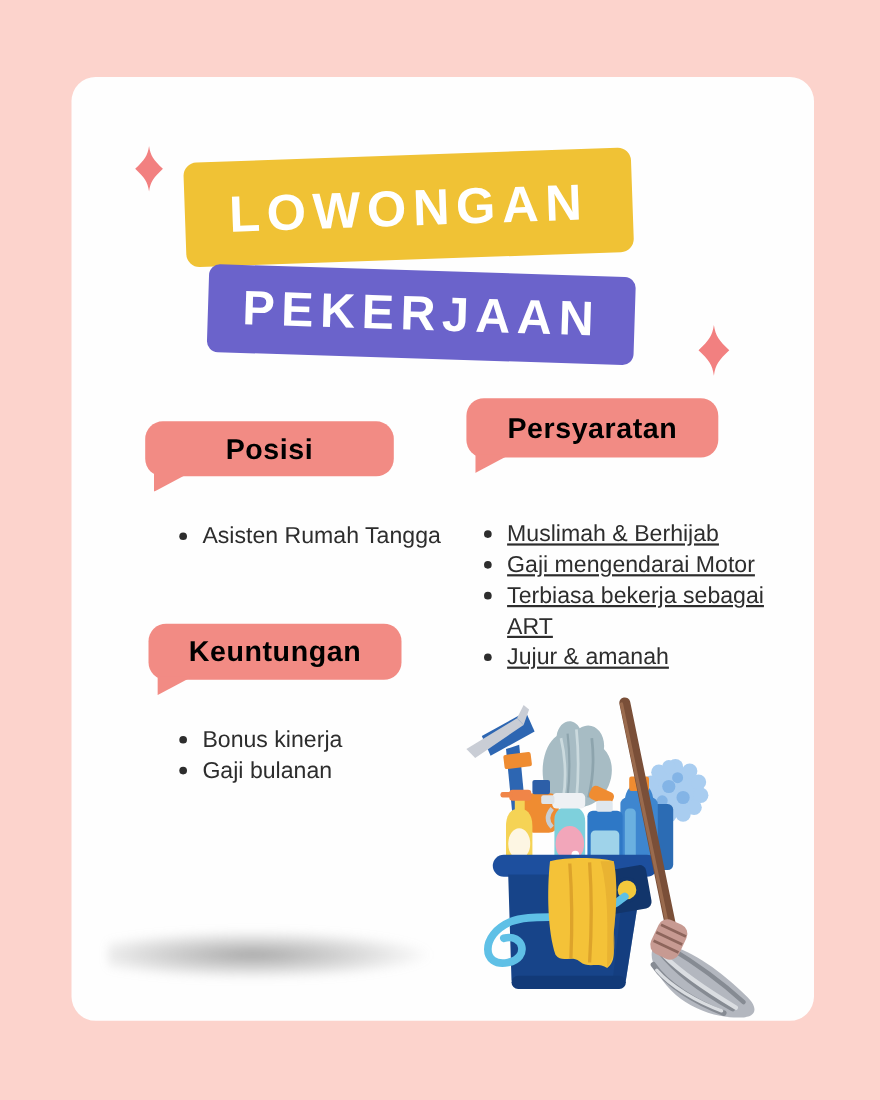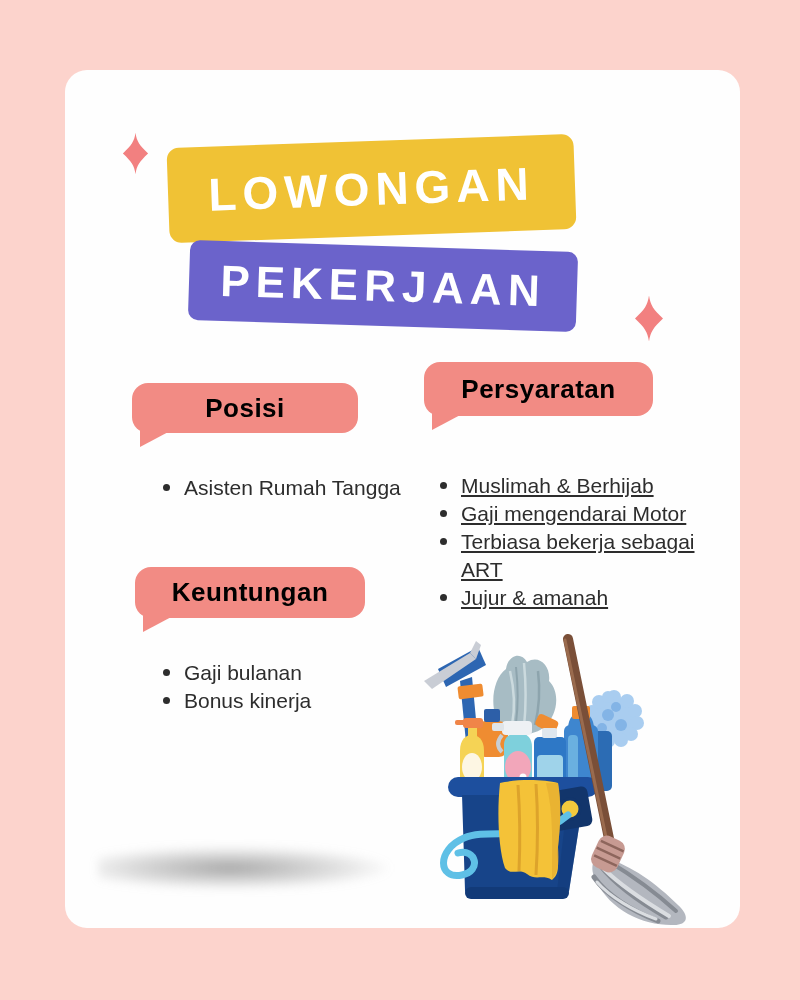--- a/index.html
+++ b/index.html
@@ -75,22 +75,22 @@
         <li>Muslimah &amp; Berhijab</li>
         <li>Gaji mengendarai Motor</li>
         <li>Terbiasa bekerja sebagai ART</li>
         <li>Jujur &amp; amanah</li>
       </ul>
 
     <div class="badge badge-keuntungan">
       <span>Keuntungan</span>
     </div>
     <ul class="list" id="keuntungan-list">
+        <li>Bonus kinerja</li>
         <li>Gaji bulanan</li>
-        <li>Bonus kinerja</li>
       </ul>
 
     <div class="ground-shadow"></div>
 
     <svg class="illustration" viewBox="0 0 300 300">
 
       <path d="M 192 108 C 182 128 172 146 166 160" stroke="#4f94d8" stroke-width="6" fill="none" stroke-linecap="round"></path>
       <g>
         <circle cx="196" cy="86" r="22" fill="#a9cdf0"></circle>
         <circle cx="196" cy="64" r="7" fill="#a9cdf0"></circle>

